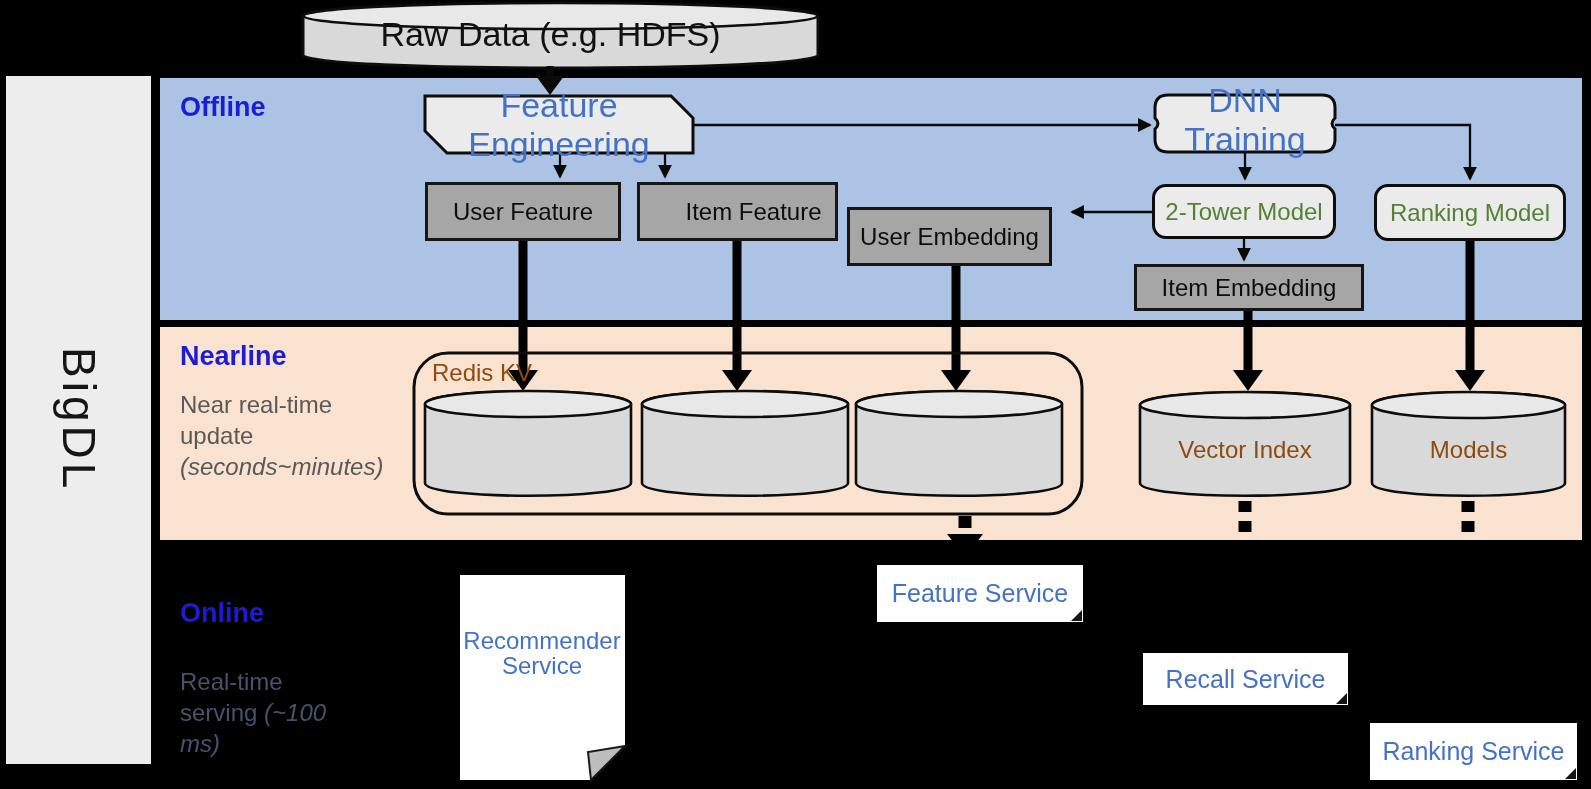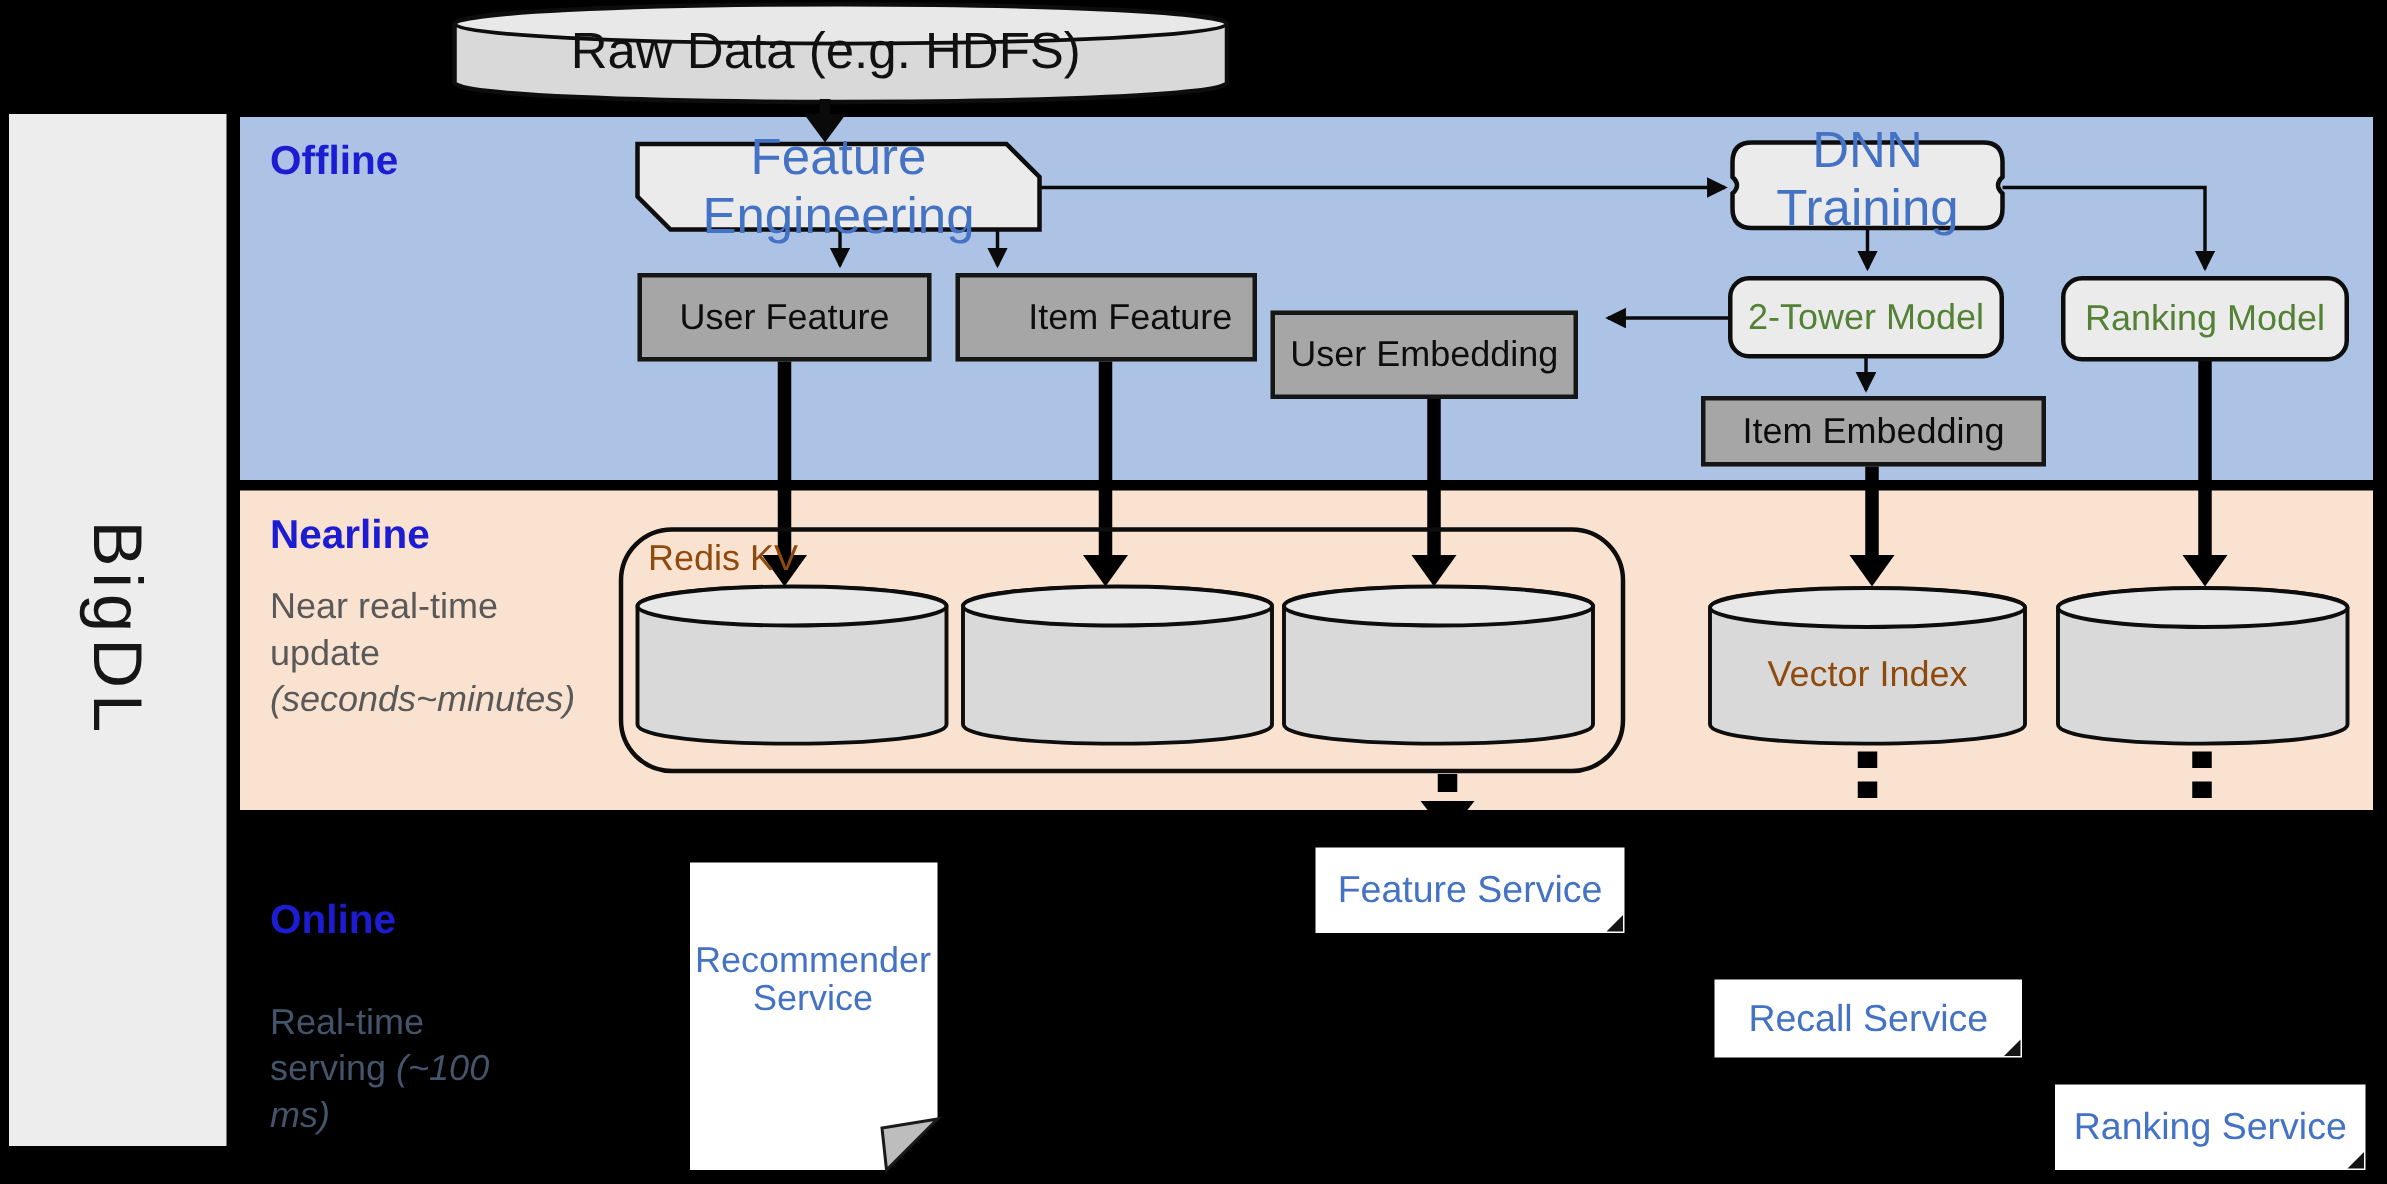--- a/index.html
+++ b/index.html
@@ -143,20 +143,21 @@
   <div class="abs node round-node" style="left:1374px;top:184px;width:192px;height:57px;">Ranking Model</div>
 
   <div class="abs heading" style="left:180px;top:341px;">Nearline</div>
   <div class="abs caption" style="left:180px;top:389px;width:215px;">
     <span>Near real-time update</span>
     <em>(seconds~minutes)</em>
   </div>
 
   <div class="abs brown redis-label" style="left:432px;top:359px;width:200px;">Redis KV</div>
   <div class="abs node overlay-label brown" style="left:1140px;top:432px;width:210px;height:36px;">Vector Index</div>
+  <div class="abs node overlay-label brown" style="left:1372px;top:432px;width:193px;height:36px;">Models</div>
 
   <div class="abs heading" style="left:180px;top:598px;">Online</div>
   <div class="abs caption caption-dark" style="left:180px;top:646px;width:165px;">
     <span>Real-time serving</span>
     <em>(~100 ms)</em>
   </div>
 
   <div class="abs doc-label" style="left:462px;top:628px;width:160px;">Recommender Service</div>
 
   <div class="card" style="left:877px;top:565px;width:206px;height:57px;">Feature Service</div>

